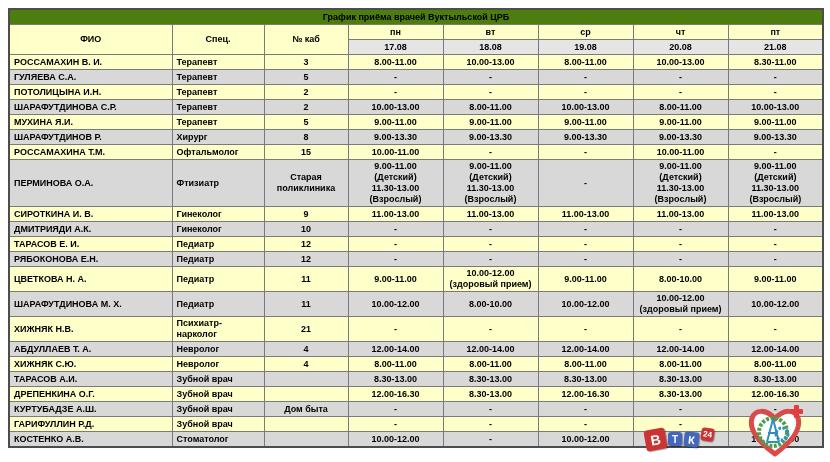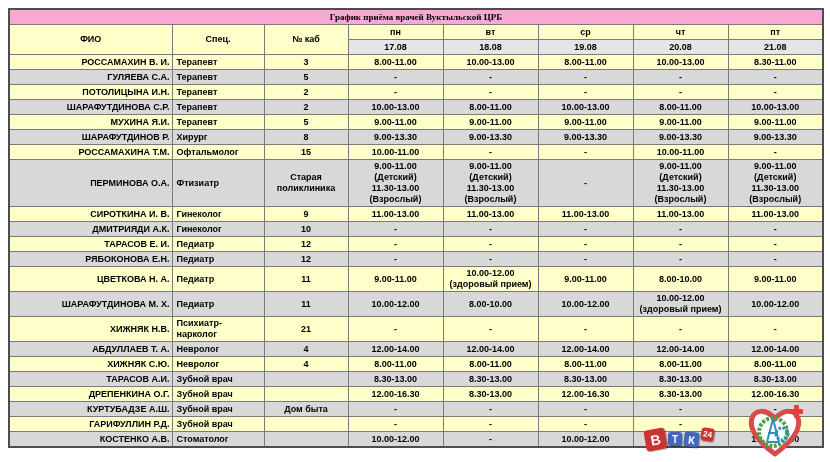--- a/index.html
+++ b/index.html
@@ -15,27 +15,27 @@
     border:2px solid #4d4d4d;
   }
   .schedule th,.schedule td{
     border:1px solid #7a7a7a;
     font-size:9px;font-weight:bold;color:#000;
     padding:1px 2px;line-height:11px;height:12px;
     text-align:center;vertical-align:middle;
     white-space:pre-line;overflow:hidden;
   }
   .title-cell{
-    background:#f9a8d4;font-size:11px;line-height:13px;text-align:center;font-family:Liberation Serif, serif;
+    background:#4d7c0f;font-size:11px;line-height:13px;text-align:center;
   }
   .colhead{background:#ffffc9;}
   .date{background:#e5e5e5;}
   tbody tr:nth-child(odd){background:#ffffc9;}
   tbody tr:nth-child(even){background:#d8d8d8;}
-  td.fio{text-align:right;padding-left:4px;}
+  td.fio{text-align:left;padding-left:4px;}
   td.spec{text-align:left;padding-left:4px;}
 
   
   .logos{
     position:absolute;left:645px;top:404px;width:170px;height:56px;
     display:flex;align-items:center;gap:30px;
   }
   .vtk-logo{display:flex;align-items:center;gap:2px;margin-top:14px;}
   .blk{
     display:inline-flex;align-items:center;justify-content:center;

